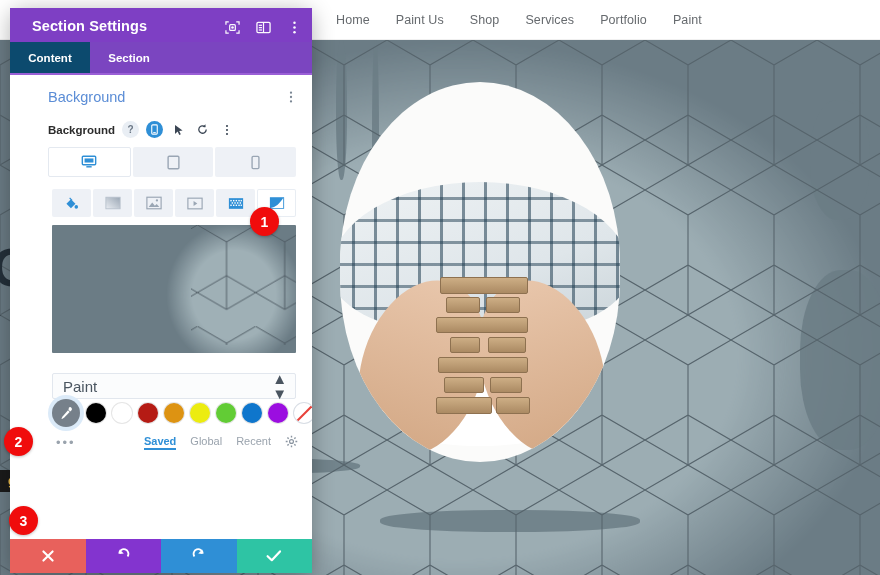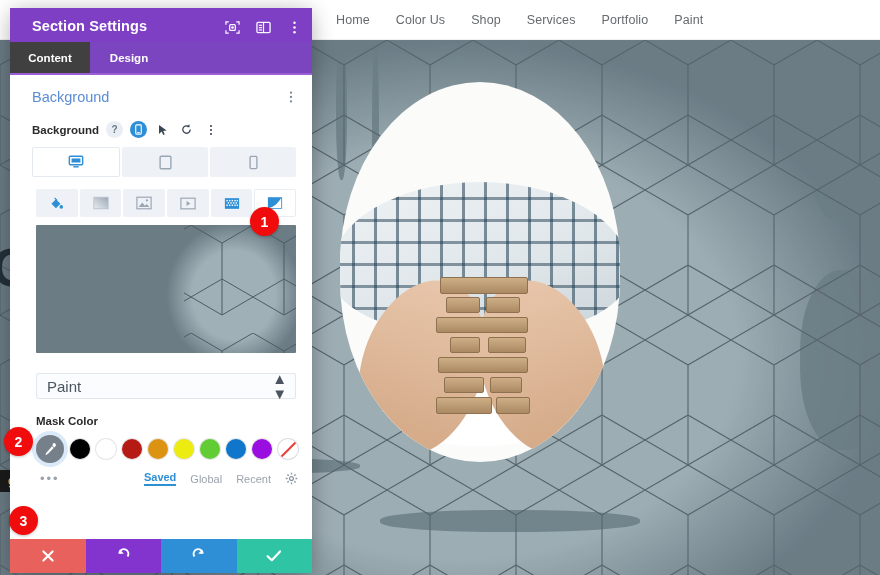--- a/index.html
+++ b/index.html
@@ -138,24 +138,24 @@
     display: flex; background: #7b45c0; flex: 0 0 auto;
     border-bottom: 2px solid #9a5fd6;
   }
   .modal-tab {
     font-size: 11.5px; font-weight: 700; color: #fff;
     padding: 10px 0 9px; text-align: center; cursor: pointer;
   }
   .modal-tab.t1 { width: 80px; }
   .modal-tab.t2 { width: 78px; }
   .modal-tab.t3 { width: 96px; }
-  .modal-tab.active { background: #404040; }
+  .modal-tab.active { background: #0c4a6e; }
 
   .modal-body {
-    flex: 1 1 auto; background: #fff; overflow: hidden; position: relative;
+    flex: 1 1 auto; background: #fff; overflow: hidden; position: relative; padding-left: 16px;
   }
   .section-head {
     display: flex; align-items: center; justify-content: space-between;
     padding: 14px 14px 6px 22px;
   }
   .section-title { font-size: 14.5px; color: #5b8dd6; font-weight: 400; }
   .kebab { width: 14px; height: 14px; cursor: pointer; }
 
   .field-label-row {
     display: flex; align-items: center; gap: 7px;
@@ -240,21 +240,21 @@
   .swatch.transparent::after {
     content: ""; position: absolute; left: -2px; top: 9px;
     width: 26px; height: 2px; background: #e8413a; transform: rotate(-45deg);
   }
 
   .swatch-foot {
     display: flex; align-items: center; justify-content: space-between;
     padding: 8px 14px 0 30px;
   }
   .dots3 { color: #9aa3ad; font-size: 13px; letter-spacing: 2px; cursor: pointer; }
-  .foot-links { display: flex; align-items: center; gap: 14px; }
+  .foot-links { display: flex; gap: 14px; }
   .foot-link { font-size: 11px; color: #9aa3ad; cursor: pointer; }
   .foot-link.active {
     color: #2f8fd6; font-weight: 700; border-bottom: 2px solid #2f8fd6;
     padding-bottom: 1px;
   }
 
   .modal-footer {
     display: flex; flex: 0 0 auto; height: 34px;
   }
   .fbtn {
@@ -341,21 +341,21 @@
           <b style="left:54px; top:100px;width:32px;height:16px;"></b>
           <b style="left:0;    top:120px;width:56px;height:17px;"></b>
           <b style="left:60px; top:120px;width:34px;height:17px;"></b>
         </div>
       </div>
     </div>
   </div>
 
   <div class="page-navbar">
     <a class="nav-link">Home</a>
-    <a class="nav-link">Color Us</a>
+    <a class="nav-link">Paint Us</a>
     <a class="nav-link">Shop</a>
     <a class="nav-link">Services</a>
     <a class="nav-link">Portfolio</a>
     <a class="nav-link">Paint</a>
   </div>
 </div>
 
 <div id="settings-modal">
 
   <div class="modal-header">
@@ -379,21 +379,21 @@
       <svg class="hicon" viewBox="0 0 16 16">
         <circle cx="8" cy="3" r="1.35" fill="#ffffff"></circle>
         <circle cx="8" cy="8" r="1.35" fill="#ffffff"></circle>
         <circle cx="8" cy="13" r="1.35" fill="#ffffff"></circle>
       </svg>
     </div>
   </div>
 
   <div class="modal-tabs">
     <div class="modal-tab t1 active">Content</div>
-    <div class="modal-tab t2">Design</div>
+    <div class="modal-tab t2">Section</div>
   </div>
 
   <div class="modal-body">
 
     <div class="section-head">
       <div class="section-title">Background</div>
       <svg class="kebab" viewBox="0 0 16 16">
         <circle cx="8" cy="3" r="1.3" fill="#7b8794"></circle>
         <circle cx="8" cy="8" r="1.3" fill="#7b8794"></circle>
         <circle cx="8" cy="13" r="1.3" fill="#7b8794"></circle>
@@ -527,21 +527,20 @@
         </defs>
         <rect x="148" y="0" width="112" height="128" fill="url(#hexp2)" clip-path="url(#clipRight)"></rect>
       </svg>
     </div>
 
     <div class="select-field">
       <span>Paint</span>
       <span class="spinner">▲<br>▼</span>
     </div>
 
-    <div class="sub-label">Mask Color</div>
 
     <div class="swatch-row">
       <div class="eyedrop-btn">
         <svg width="15" height="15" viewBox="0 0 16 16">
           <path d="M10.6 1.6 a2 2 0 0 1 2.8 2.8 L11.9 5.9 L10.1 4.1 Z" fill="#ffffff"></path>
           <path d="M9.6 4.6 L11.4 6.4 L5.4 12.4 L3.2 13.8 L2.6 13.2 L4 11 Z" fill="#ffffff"></path>
         </svg>
       </div>
       <div class="swatch" style="background:#000000"></div>
       <div class="swatch" style="background:#ffffff"></div>

